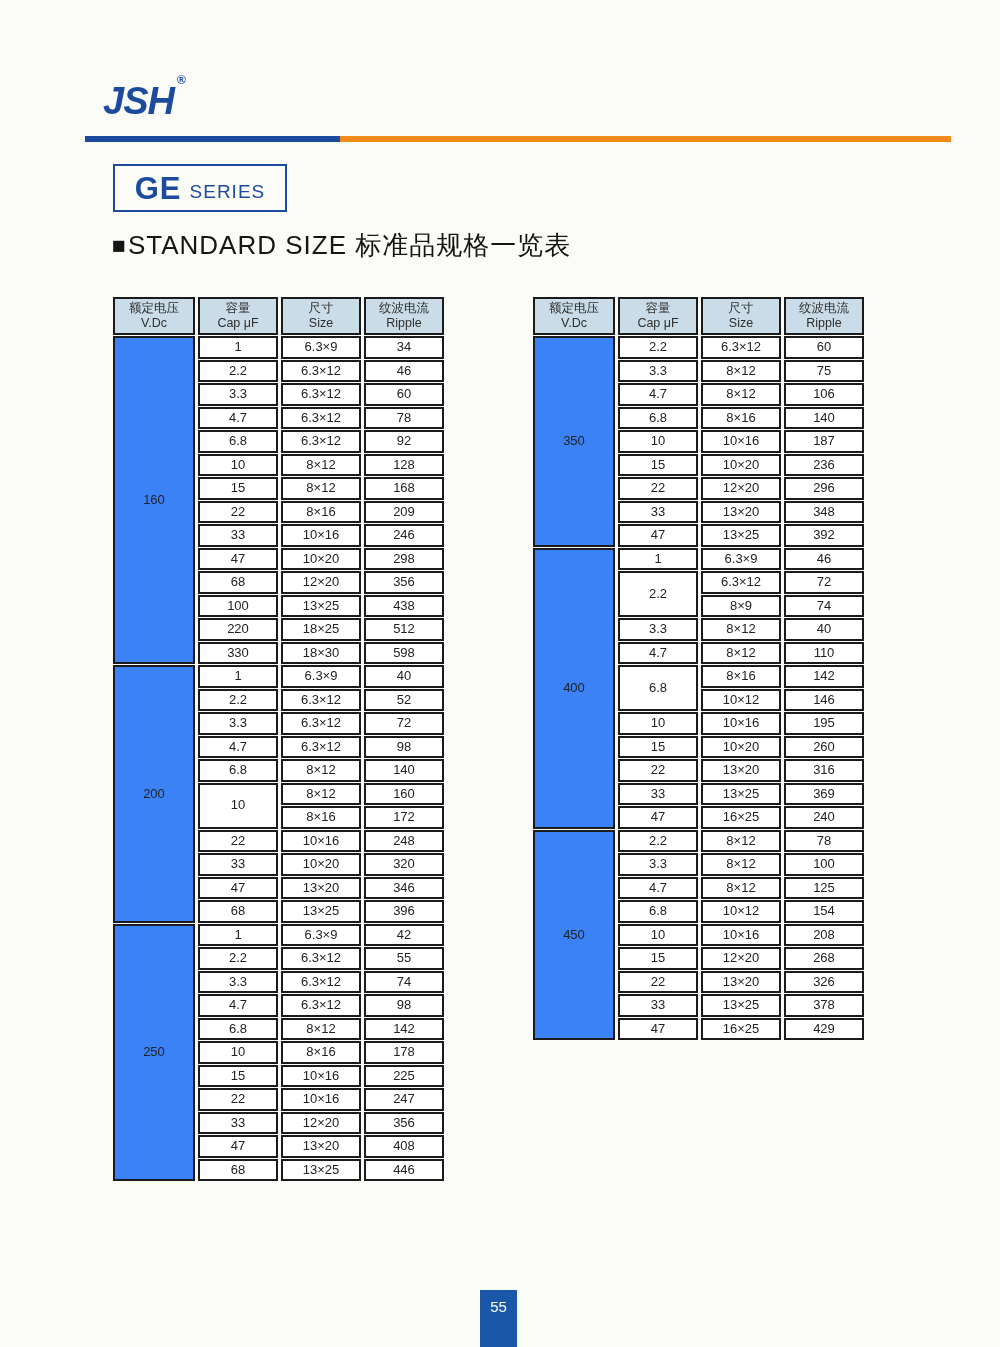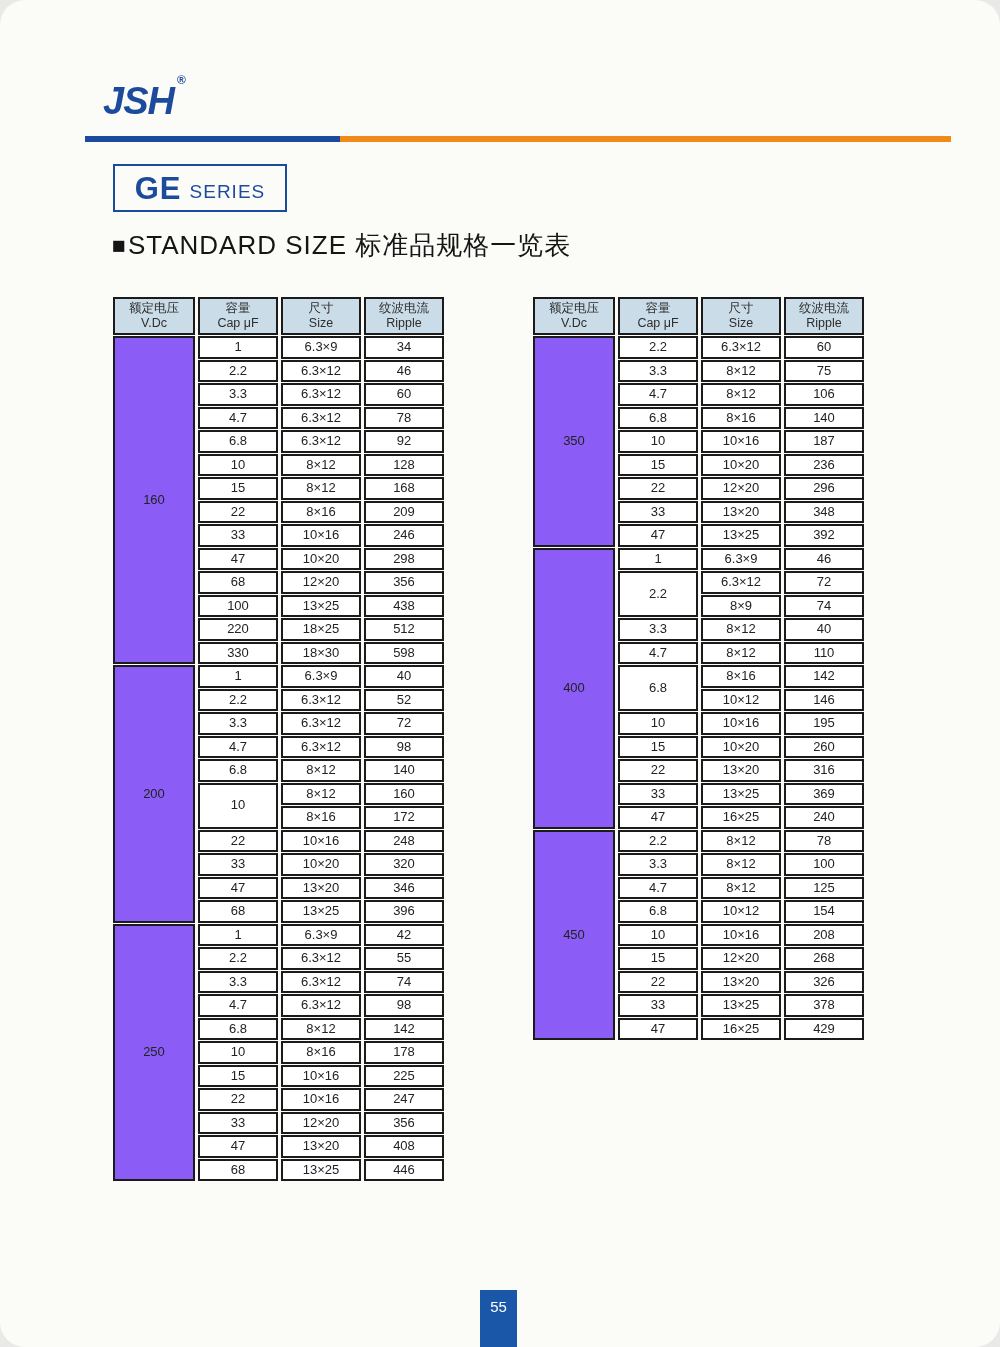--- a/index.html
+++ b/index.html
@@ -1,18 +1,18 @@
 <!DOCTYPE html>
 <html><head>
 <meta charset="utf-8">
 <style>
   html,body{margin:0;padding:0;background:#e9e9e7;}
   .page{
     position:relative;width:1000px;height:1347px;margin:0 auto;
-    background:#fbfbf8;font-family:"Liberation Sans",sans-serif;overflow:hidden;border-radius:25px;
+    background:#fbfbf8;font-family:"Liberation Sans",sans-serif;overflow:hidden;
   }
   
   .logo{position:absolute;left:103px;top:80px;color:#1c4b9e;
         font-style:italic;font-weight:bold;font-size:38px;letter-spacing:-1px;}
   .logo sup{font-size:12px;font-style:normal;position:relative;top:-16px;left:3px;letter-spacing:0;}
   .rule{position:absolute;left:85px;top:136px;width:866px;height:6px;display:flex;}
   .rule-blue{width:255px;background:#1c4b9e;}
   .rule-orange{flex:1;background:#f18a1b;}
   
   .series-box{position:absolute;left:113px;top:164px;width:170px;height:44px;
@@ -27,21 +27,21 @@
   .subtitle{position:absolute;left:136px;top:266px;font-size:13.5px;color:#1a1a1a;letter-spacing:0.2px;}
   
   .spec{position:absolute;top:296px;border-collapse:separate;border-spacing:3px 1px;
         table-layout:fixed;width:322px;}
   .spec.left{left:110px;}
   .spec.right{left:530px;}
   .spec th{background:#cadce7;border:2px solid #1b1b1b;font-size:12.5px;font-weight:normal;
     color:#2e2e2e;line-height:15px;padding:2px 0;text-align:center;}
   .spec td{background:#ffffff;border:2px solid #1b1b1b;font-size:13px;color:#222;
     text-align:center;height:18.5px;line-height:18.5px;padding:0;overflow:hidden;}
-  .spec td.vcell{background:#8b5cf6;margin-left:36px;}
+  .spec td.vcell{background:#3b82f6;margin-left:36px;}
   
   .pagenum{position:absolute;left:480px;top:1290px;width:37px;height:57px;background:#1a57a8;
     color:#ffffff;font-size:15px;text-align:center;box-sizing:border-box;padding-top:8px;}
 </style>
 </head>
 <body>
 
 <div class="page">
 
   <div class="logo">

